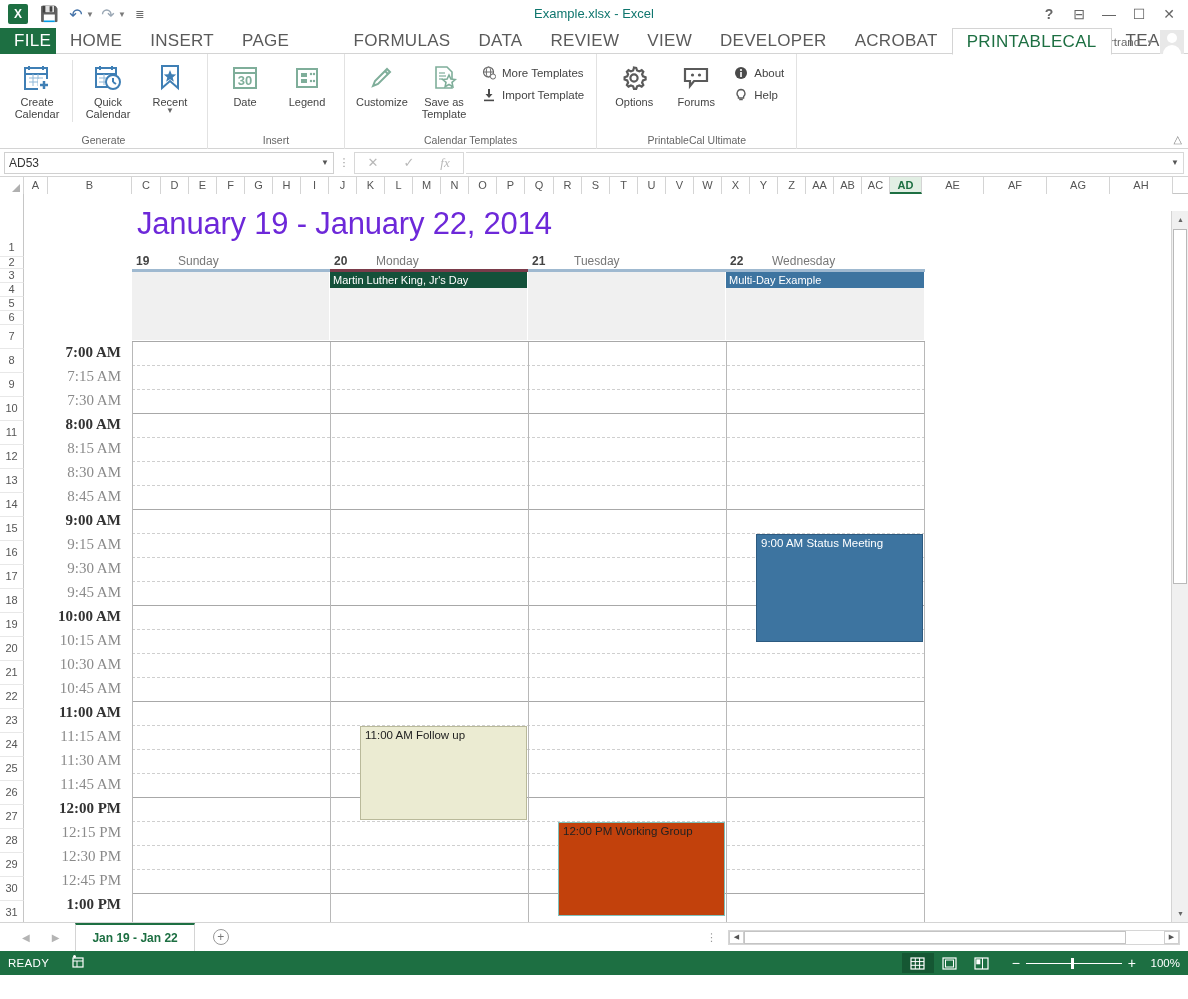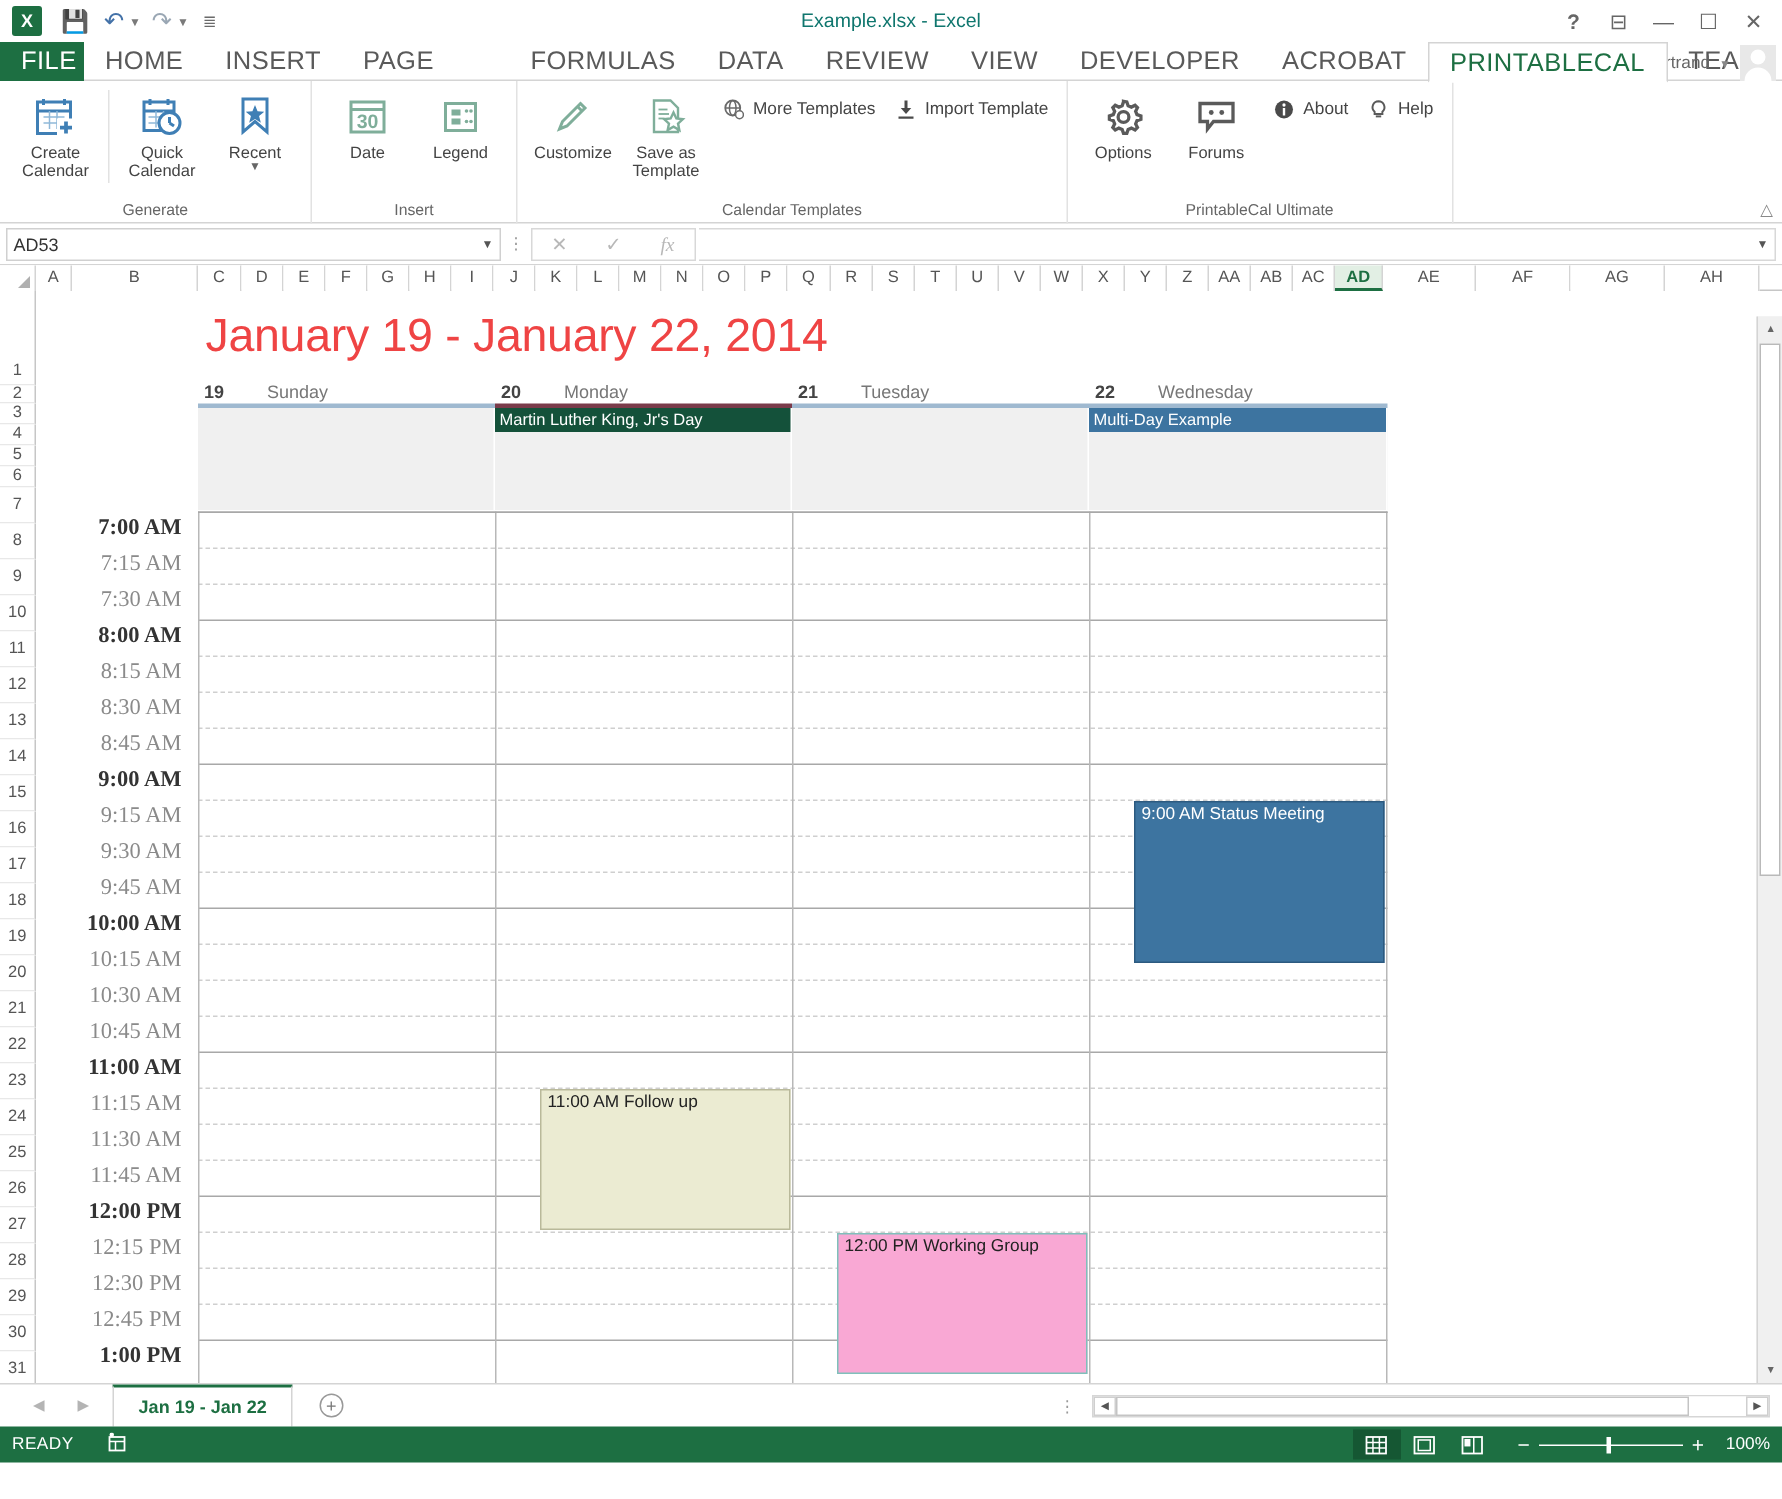--- a/index.html
+++ b/index.html
@@ -51,21 +51,21 @@
   .ribbon { position:relative; height:95px; background:#fff; border-bottom:1px solid #d4d4d4; }
   .rib-groups { display:flex; height:95px; }
   .rib-group { position:relative; height:95px; display:flex; flex-direction:column;
                border-right:1px solid #e2e2e2; }
   .rib-items { flex:1; display:flex; align-items:flex-start; padding:4px 6px 0 6px; }
   .rib-label { height:16px; font-size:10.5px; color:#666; text-align:center; line-height:14px; }
   .big-btn { width:62px; display:flex; flex-direction:column; align-items:center;
              padding-top:2px; cursor:default; }
   .big-btn .ic { height:36px; display:flex; align-items:center; justify-content:center; }
   .big-btn .tx { font-size:11px; color:#444; text-align:center; line-height:12px; }
-  .sm-col { display:flex; flex-direction:row; justify-content:center; padding-top:4px; }
+  .sm-col { display:flex; flex-direction:column; justify-content:center; padding-top:4px; }
   .sm-btn { display:flex; align-items:center; gap:5px; height:22px; padding:0 6px; font-size:11.5px; color:#444; }
   .sm-btn .ic { width:16px; height:16px; display:flex; align-items:center; justify-content:center; }
   .caret-dn { font-size:8px; color:#666; margin-top:-2px; }
   .collapse-rib { position:absolute; right:6px; bottom:2px; color:#888; font-size:11px; }
   
   .fbar { display:flex; align-items:center; height:28px; background:#fff; padding:0 4px;
           border-bottom:1px solid #d4d4d4; }
   .namebox { width:330px; height:22px; border:1px solid #d0d0d0; background:#fff;
              display:flex; align-items:center; padding:0 4px; font-size:12px; color:#333; }
   .namebox .nb-val { flex:1; }
@@ -87,21 +87,21 @@
   .ch { height:17px; border-right:1px solid #d4d4d4; font-size:11px; color:#555;
         text-align:center; line-height:16px; background:#fff; }
   .ch.sel { background:#e2efe4; color:#1d6f42; font-weight:bold; border-bottom:2px solid #1d6f42; }
   .rowsarea { position:relative; height:728px; overflow:hidden; }
   .rowhdr-col { position:absolute; left:0; top:0; width:24px; z-index:4; background:#fff; }
   .rh { width:24px; border-right:1px solid #c6c6c6; border-bottom:1px solid #e8e8e8;
         font-size:11px; color:#555; text-align:center; background:#fff; }
   .sheetbody { position:absolute; left:24px; top:0; right:0; bottom:0; background:#fff; }
   
   .cal { position:absolute; left:108px; top:0; width:793px; }
-  .cal-title { position:absolute; left:5px; top:12px; font-size:31px; color:#ef4444;
+  .cal-title { position:absolute; left:5px; top:12px; font-size:31px; color:#6d28d9;
                font-weight:normal; letter-spacing:-.2px; white-space:nowrap; }
   .daycols { position:absolute; left:0; top:58px; width:793px; display:flex; }
   .daycol { width:198px; position:relative; }
   .daycol:last-child { width:199px; }
   .dhead { height:17px; display:flex; align-items:flex-end; padding-bottom:1px; }
   .dnum { font-size:12px; color:#444; font-weight:bold; padding-left:4px; width:46px; }
   .dname { font-size:12px; color:#777; flex:1; text-align:left; }
   .dunder { height:3px; }
   .allday { height:68px; background:#f0f0f0; border-right:1px solid #fff; position:relative; }
   .ad-ev { position:absolute; left:0; right:0; top:0; height:16px; font-size:11px;
@@ -597,21 +597,21 @@
           <div class="vline" style="left: 504px; height: 600px;"></div>
           <div class="vline" style="left: 702px; height: 600px;"></div>
           <div class="vline" style="left: 900px; height: 600px;"></div>
           <div class="vline" style="top: 0px; width: 793px; height: 1px; background: rgb(168, 168, 168); left: 108px;"></div>
           <div class="ev" style="left: 732px; top: 193px; width: 167px; height: 108px; background: rgb(61, 116, 160); color: rgb(255, 255, 255); border: 1px solid rgb(44, 90, 128);">
             <div class="ev-tx">9:00 AM  Status Meeting</div>
           </div>
           <div class="ev" style="left: 336px; top: 385px; width: 167px; height: 94px; background: rgb(235, 235, 210); color: rgb(34, 34, 34); border: 1px solid rgb(185, 185, 154);">
             <div class="ev-tx">11:00 AM  Follow up</div>
           </div>
-          <div class="ev" style="left: 534px; top: 481px; width: 167px; height: 94px; background: #f9a8d4; color: rgb(34, 34, 34); border: 1px solid rgb(127, 192, 187);">
+          <div class="ev" style="left: 534px; top: 481px; width: 167px; height: 94px; background: #c2410c; color: rgb(34, 34, 34); border: 1px solid rgb(127, 192, 187);">
             <div class="ev-tx">12:00 PM  Working Group</div>
           </div>
         </div>
 
       <div class="cal">
         <div class="cal-title">January 19 - January 22, 2014</div>
         <div class="daycols" id="daycols-host">
             <div class="daycol">
               <div class="dhead">
                 <div class="dnum">19</div>

